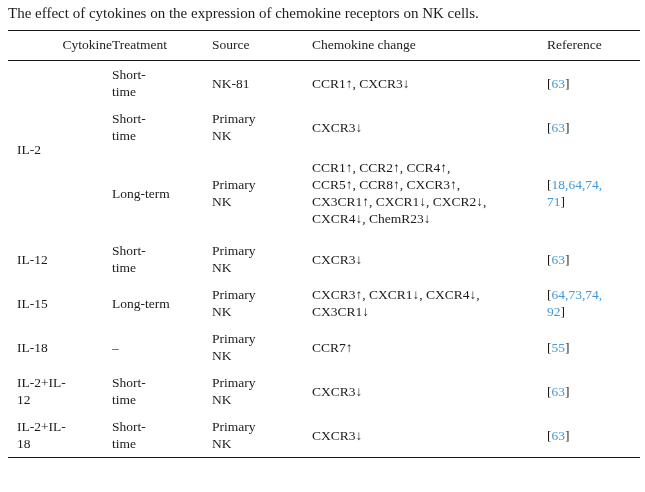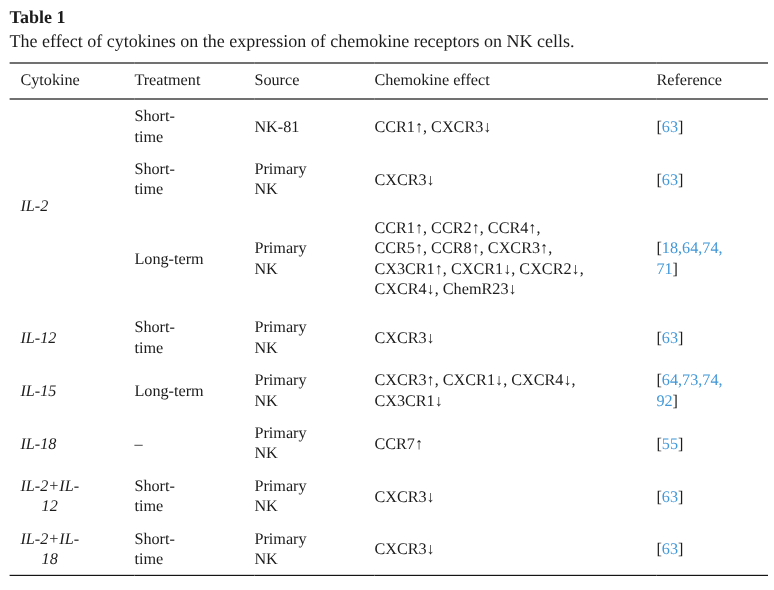--- a/index.html
+++ b/index.html
@@ -43,65 +43,63 @@
   col.c3 { width: 100px; }
   col.c4 { width: 235px; }
   col.c5 { width: 93px; }
   thead th {
     font-weight: normal;
     text-align: left;
     font-size: 13.5px;
     padding: 6px 0 7px 0;
     border-bottom: 1.4px solid var(--rule-color);
   }
-  thead th:first-child { padding-left: 9px; }
+  thead th:first-child { padding-left: 9px; text-align: right; }
   tbody td {
     vertical-align: middle;
     text-align: left;
     padding: 5px 2px 5px 0;
     line-height: 17px;
     white-space: pre-line;
   }
   tbody td.cyto-cell { padding-left: 9px; }
   tbody tr.tall td { padding-top: 10px; padding-bottom: 10px; }
   .cyto-inner {
     display: inline-block;
-    text-align: center;
+    text-align: left;
     white-space: pre-line;
-    font-style: italic;
   }
   .ref-num {
     color: var(--link-blue);
     white-space: pre-line;
     cursor: pointer;
     text-align: center;
   }
   .bracket { color: #1c1c1c; }
 </style>
 </head>
 <body style="--link-blue: #4298d8; --rule-color: #151515;">
 
 <div class="page">
-  <h2 class="table-title">Table 1</h2>
   <p class="table-caption">The effect of cytokines on the expression of chemokine receptors on NK cells.</p>
 
   <table class="data-table">
     <colgroup>
       <col class="c1">
         <col class="c2">
         <col class="c3">
         <col class="c4">
         <col class="c5">
     </colgroup>
     <thead>
       <tr>
         <th>Cytokine</th>
         <th>Treatment</th>
         <th>Source</th>
-        <th>Chemokine effect</th>
+        <th>Chemokine change</th>
         <th>Reference</th>
       </tr>
     </thead>
     <tbody>
         <tr>
           <td class="cyto-cell" rowspan="3"><span class="cyto-inner">IL-2</span></td>
           <td>Short-
 time</td>
           <td>NK-81</td>
           <td>CCR1↑, CXCR3↓</td>

